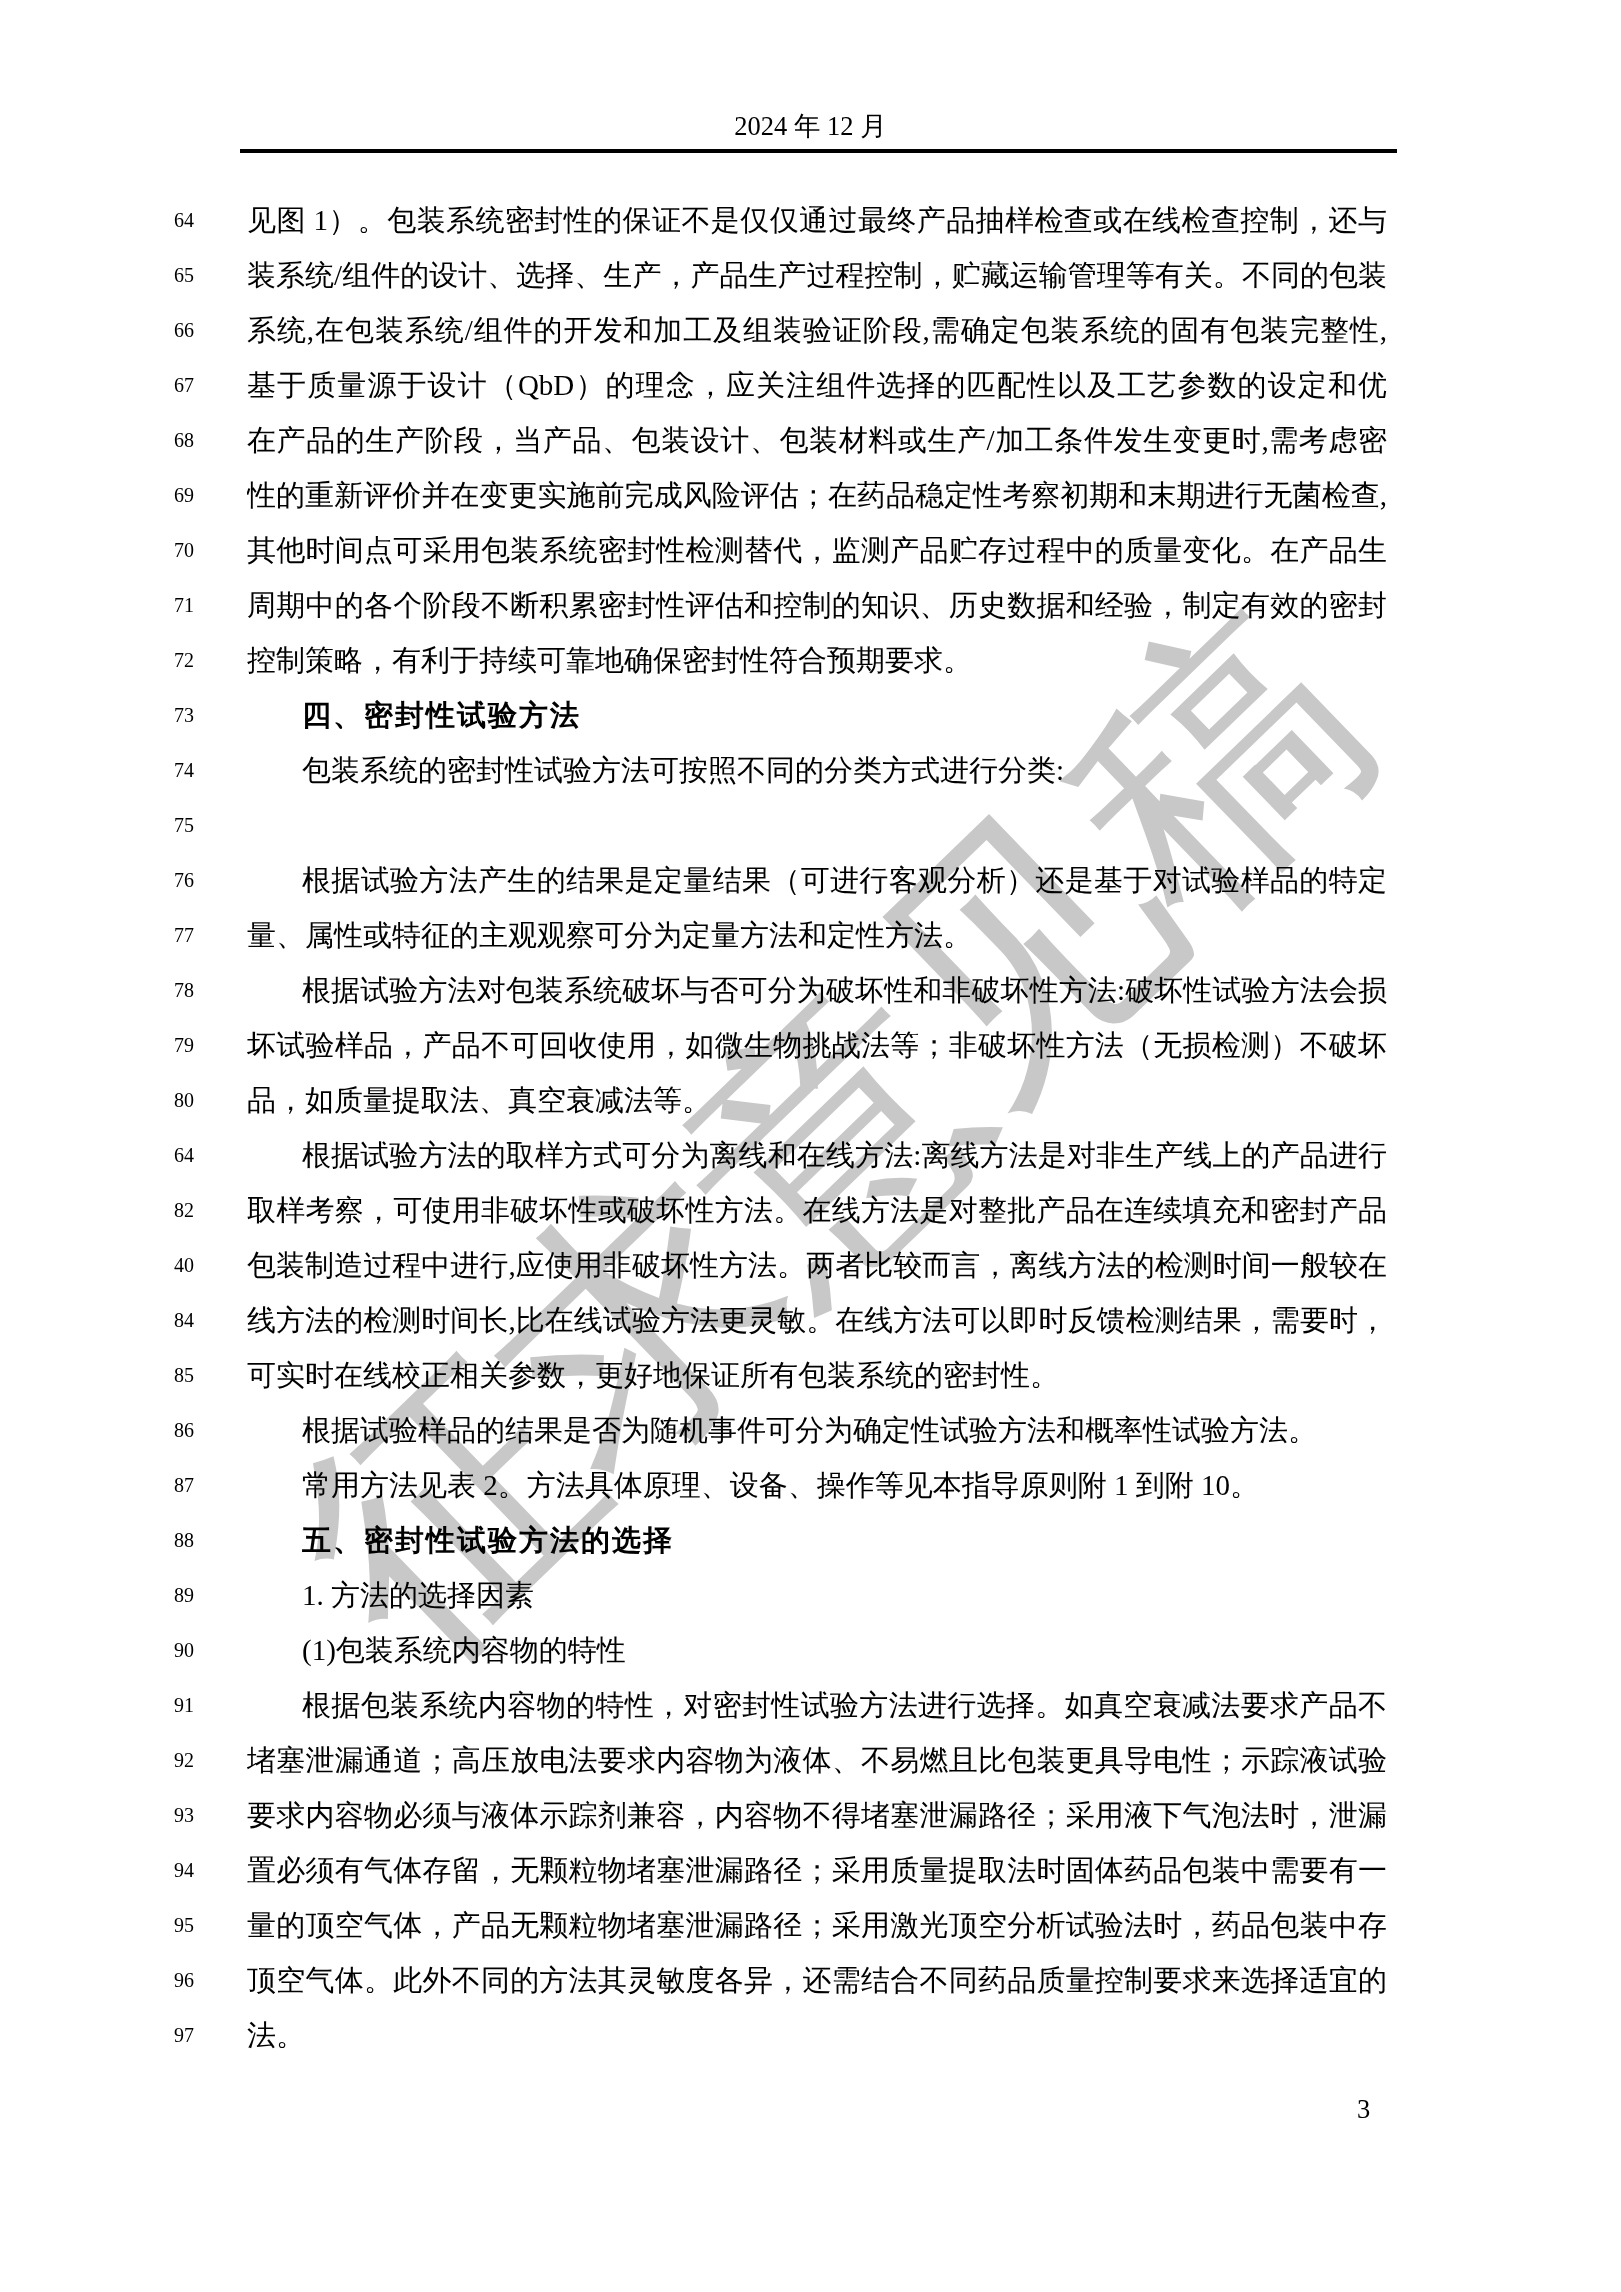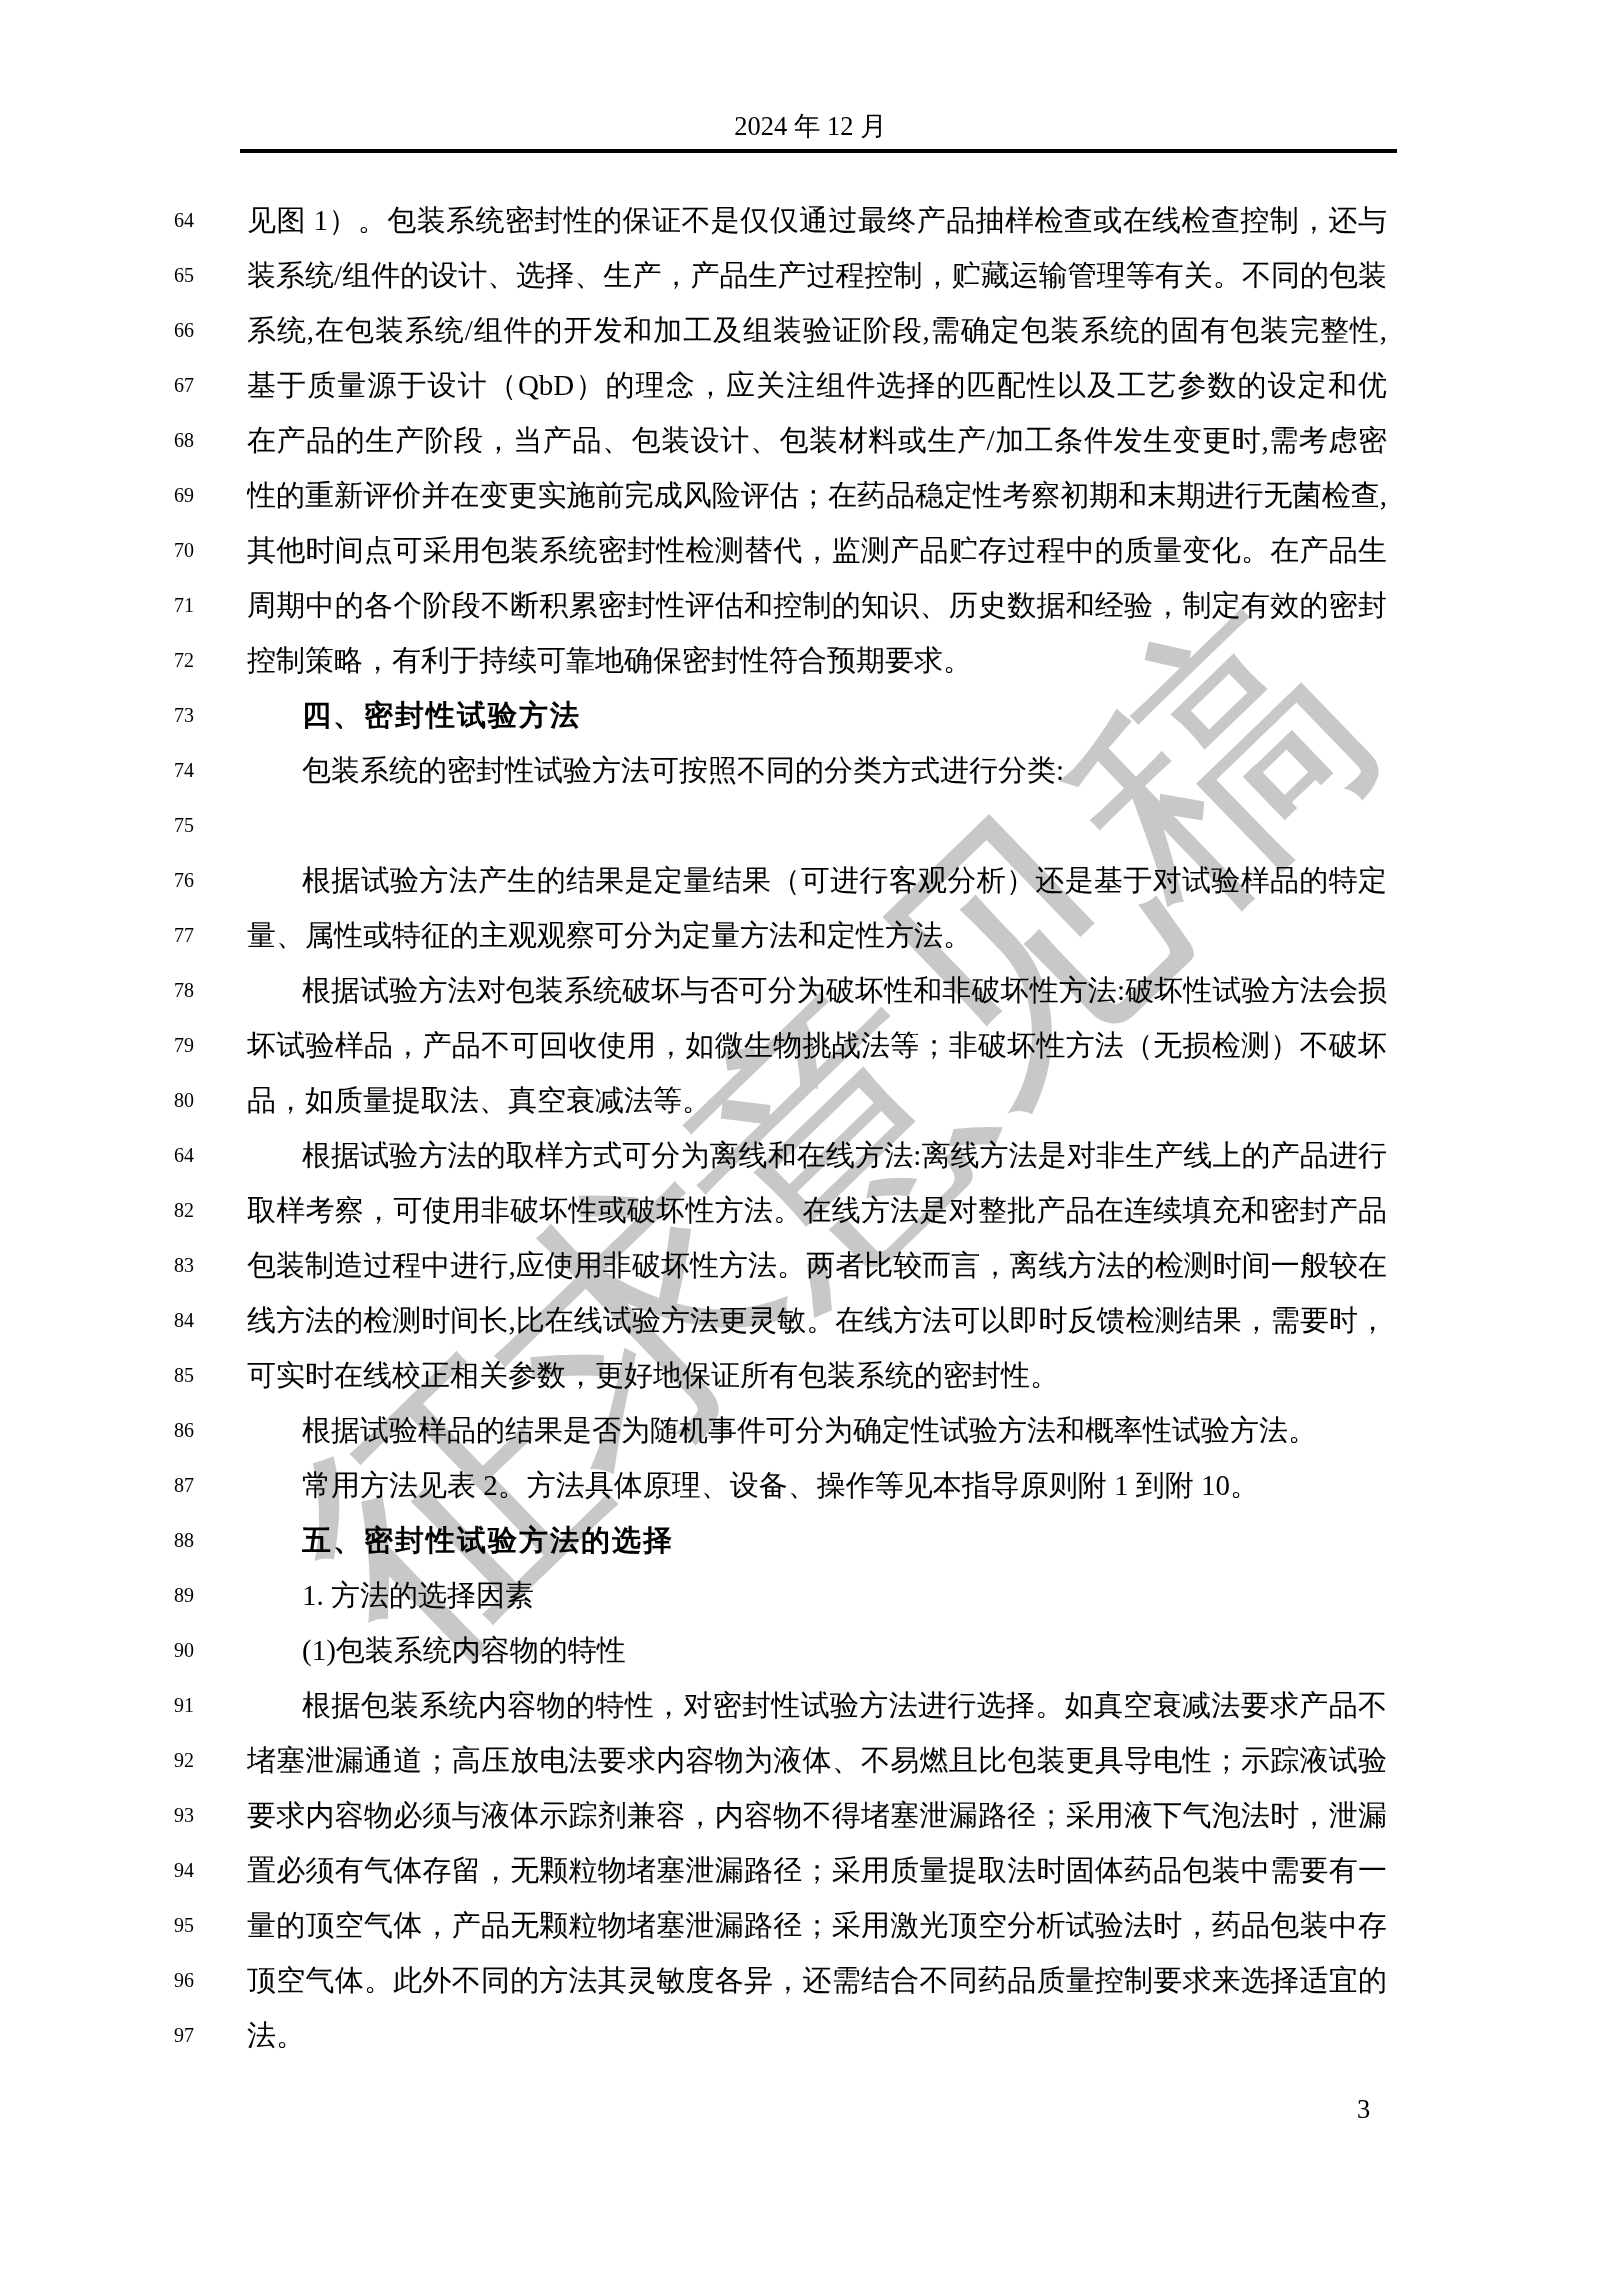--- a/index.html
+++ b/index.html
@@ -188,21 +188,21 @@
       </div>
       <div class="line-row p j">
         <span class="line-no">64</span>
         <span class="line-text">根据试验方法的取样方式可分为离线和在线方法:离线方法是对非生产线上的产品进行</span>
       </div>
       <div class="line-row j">
         <span class="line-no">82</span>
         <span class="line-text">取样考察，可使用非破坏性或破坏性方法。在线方法是对整批产品在连续填充和密封产品的</span>
       </div>
       <div class="line-row j">
-        <span class="line-no">83</span>
+        <span class="line-no">40</span>
         <span class="line-text">包装制造过程中进行,应使用非破坏性方法。两者比较而言，离线方法的检测时间一般较在</span>
       </div>
       <div class="line-row j">
         <span class="line-no">84</span>
         <span class="line-text">线方法的检测时间长,比在线试验方法更灵敏。在线方法可以即时反馈检测结果，需要时，</span>
       </div>
       <div class="line-row">
         <span class="line-no">85</span>
         <span class="line-text">可实时在线校正相关参数，更好地保证所有包装系统的密封性。</span>
       </div>

